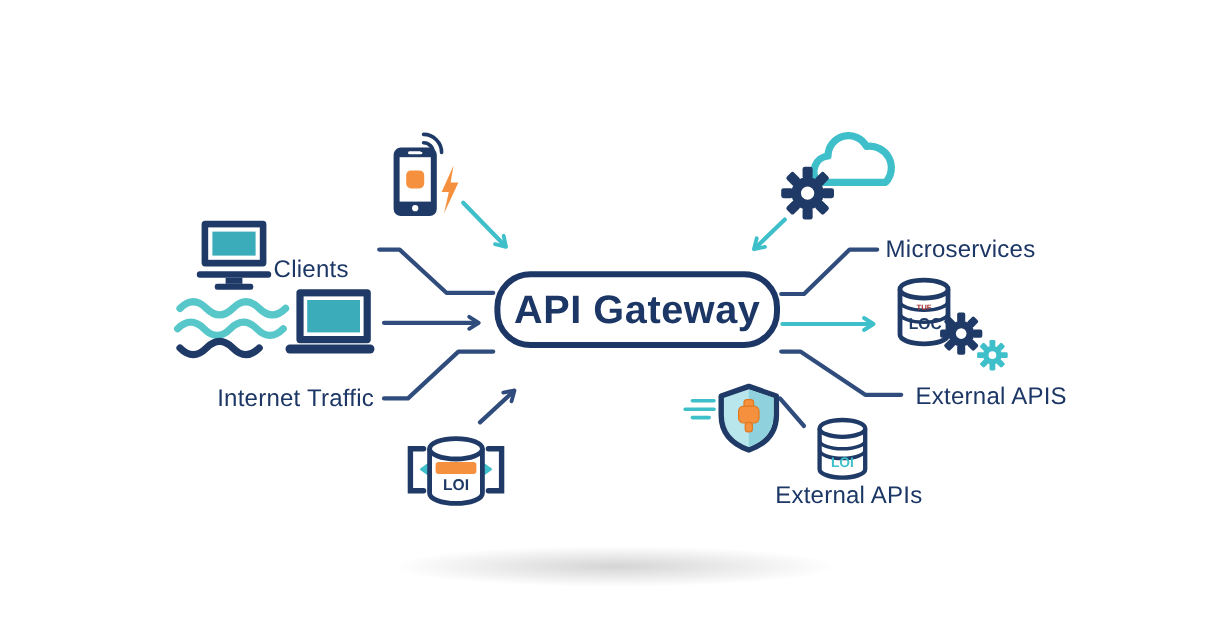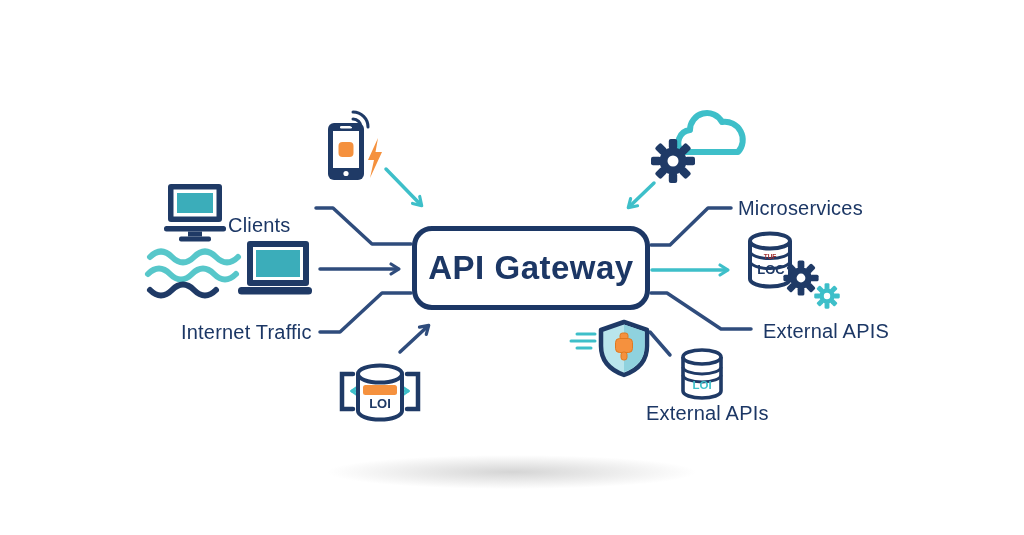--- a/index.html
+++ b/index.html
@@ -1,20 +1,20 @@
 <!DOCTYPE html>
 <html style="--background: #FFFFFF; --navy: #1F3A66; --navy-dark: #1C3765; --line: #2F4C7C; --teal: #3EBFC9; --teal-light: #57C7CA; --screen-teal: #3BADBA; --orange: #F5913E; --red: #A03030; --shield-left: #B9E5EC; --shield-right: #8FD2DE; --shadow: #B2B2B2;"><head>
 <meta charset="utf-8">
 <style>
   html,body{margin:0;padding:0;background:#fff;}
   .stage{position:relative;width:1024px;height:535px;background:var(--background,#fff);overflow:hidden;
          font-family:"Liberation Sans",sans-serif;}
   .lbl{position:absolute;white-space:nowrap;font-size:20px;color:var(--navy-dark,#1e3a66);letter-spacing:.2px;}
-  .gateway{position:absolute;left:412px;top:226px;width:238px;height:84px;background:#fff;
-           border:5px solid var(--navy-dark,#1b3765);border-radius:20px;box-sizing:border-box;
+  .gateway{position:absolute;left:412px;top:226px;width:238px;height:64px;background:#fff;
+           border:5px solid var(--navy-dark,#1b3765);border-radius:30px;box-sizing:border-box;
            display:flex;align-items:center;justify-content:center;}
   .gateway span{font-size:33px;font-weight:bold;color:var(--navy-dark,#1b3765);letter-spacing:.5px;}
   .shadow{position:absolute;left:262px;top:449px;width:500px;height:46px;
           background:radial-gradient(ellipse closest-side,rgba(178,178,178,.55),rgba(255,255,255,0) 74%);}
   svg{position:absolute;left:0;top:0;}
   .ln{fill:none;stroke:var(--line,#2f4c7c);stroke-width:3.5;stroke-linejoin:round;stroke-linecap:round;}
   .lnT{fill:none;stroke:var(--teal,#3ebfc9);stroke-width:3.5;stroke-linecap:round;}
   .lnTs{fill:none;stroke:var(--teal,#3ebfc9);stroke-width:3;stroke-linecap:round;}
   .mk{fill:none;stroke:var(--line,#2f4c7c);stroke-width:3.2;stroke-linecap:round;stroke-linejoin:round;}
   .mkT{fill:none;stroke:var(--teal,#3ebfc9);stroke-width:3.2;stroke-linecap:round;stroke-linejoin:round;}

